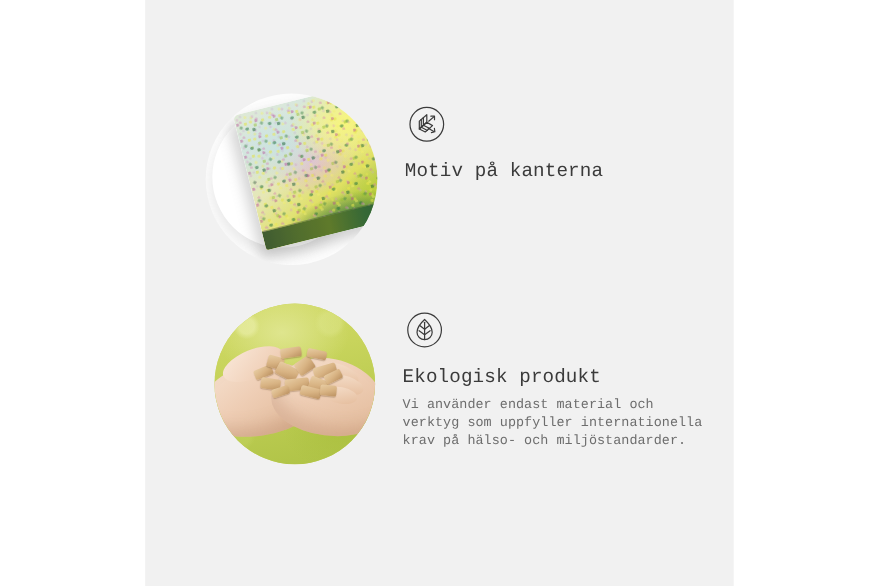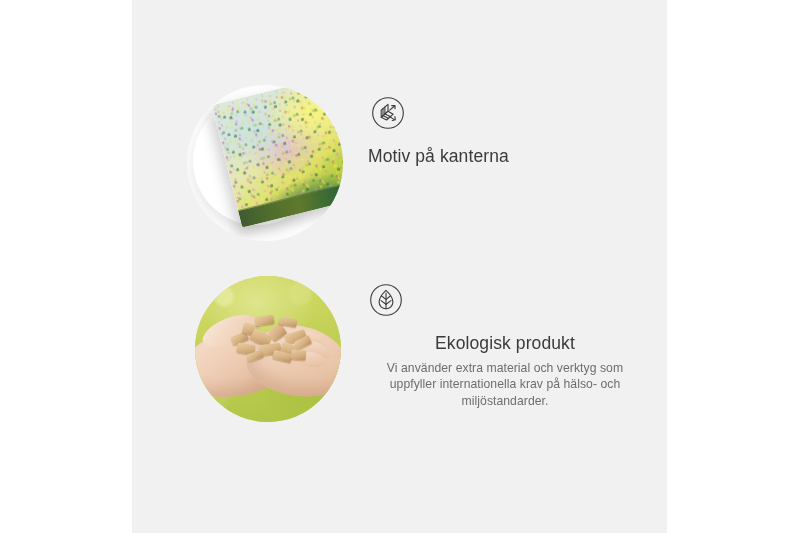--- a/index.html
+++ b/index.html
@@ -38,21 +38,21 @@
     height: 533px;
   }
 
   .feature {
     position: absolute;
     display: flex;
     align-items: flex-start;
   }
 
   .feature-a { left: 55px; top: 85px; }
-  .feature-b { left: 63px; top: 272px; text-align: center; }
+  .feature-b { left: 63px; top: 272px; }
 
   
   .photo {
     position: relative;
     border-radius: 50%;
     overflow: hidden;
     flex: 0 0 auto;
   }
 
   .photo-canvas {
@@ -203,20 +203,21 @@
     background: linear-gradient(160deg, #e8cda4 0%, #d8b383 52%, #bb9161 100%);
     border-radius: 2px;
     box-shadow: 0 1px 1px rgba(120,86,50,0.35);
   }
 
   
   .copy {
     margin-left: 25px;
     padding-top: 8px;
     width: 262px;
+    font-family: Liberation Mono, monospace;
   }
   .copy-b { width: 278px; }
 
   .icon-wrap {
     width: 40px;
     height: 40px;
     display: block;
     margin-bottom: 12px;
   }
   .icon-wrap svg { display: block; }
@@ -315,18 +316,18 @@
             <circle cx="20" cy="20" r="15.3"></circle>
             <path d="M20 10.4 C24.6 14.6 26.9 18.6 26.9 22.0 C26.9 25.9 23.8 28.7 20 28.7 C16.2 28.7 13.1 25.9 13.1 22.0 C13.1 18.6 15.4 14.6 20 10.4 Z"></path>
             <path d="M20 13.0 L20 28.7"></path>
             <path d="M20 19.4 L15.6 16.0"></path>
             <path d="M20 19.4 L24.4 16.0"></path>
             <path d="M20 24.3 L15.0 20.6"></path>
             <path d="M20 24.3 L25.0 20.6"></path>
           </svg>
         </span>
         <div class="feature-title">Ekologisk produkt</div>
-        <div class="feature-body">Vi använder extra material och verktyg som uppfyller internationella krav på hälso- och miljöstandarder.</div>
+        <div class="feature-body">Vi använder endast material och verktyg som uppfyller internationella krav på hälso- och miljöstandarder.</div>
       </div>
     </div>
 
   </div>
 </div>
 
 </body></html>

